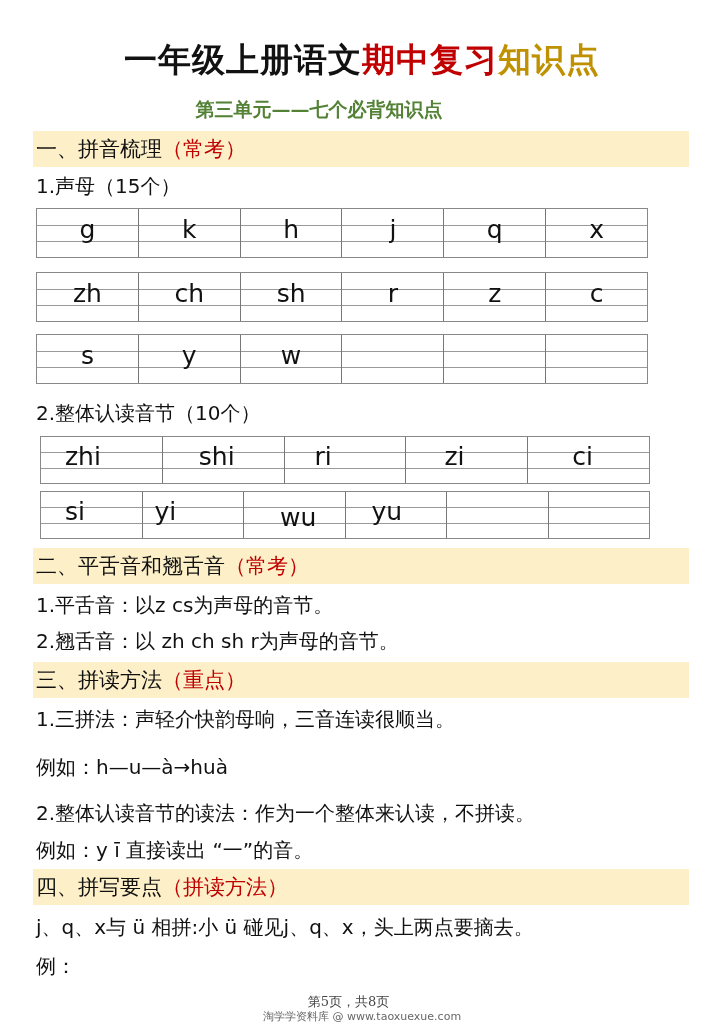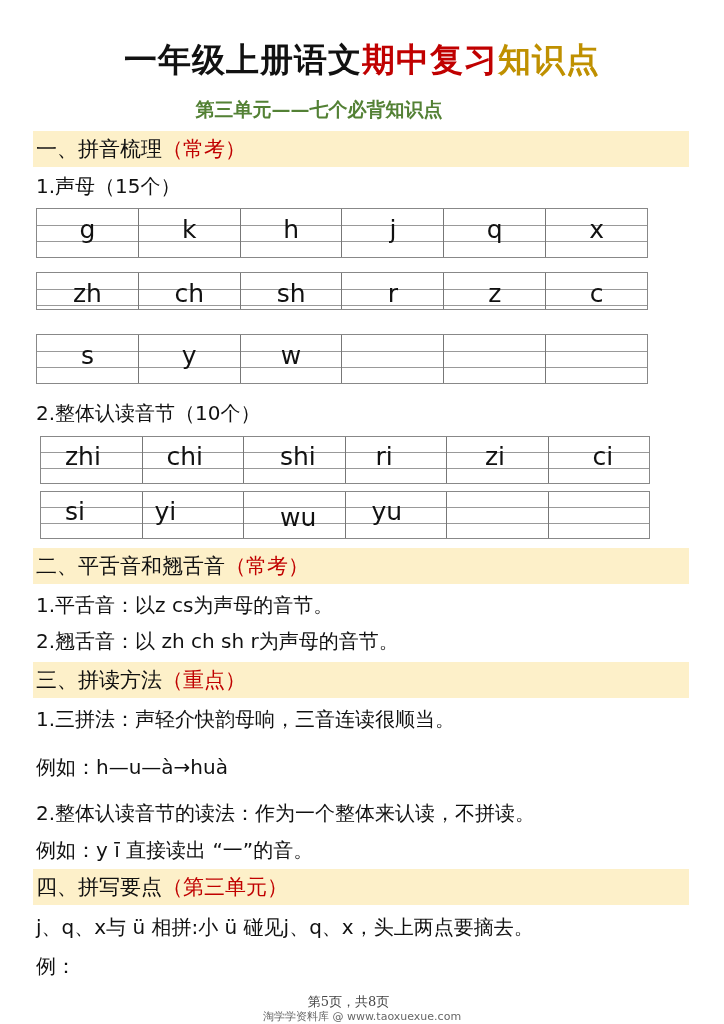--- a/index.html
+++ b/index.html
@@ -68,21 +68,21 @@
       <div class="hl" style="top:32px"></div>
       <div class="cell-text" style="top:6px">q</div>
     </div>
   <div class="cell">
       <div class="hl" style="top:16px"></div>
       <div class="hl" style="top:32px"></div>
       <div class="cell-text" style="top:6px">x</div>
     </div>
 </div>
 
-<div class="grid" style="left:36px; top:272px; width:612px; height:38px;">
+<div class="grid" style="left:36px; top:272px; width:612px; height:50px;">
   <div class="cell">
       <div class="hl" style="top:16px"></div>
       <div class="hl" style="top:32px"></div>
       <div class="cell-text" style="top:6px">zh</div>
     </div>
   <div class="cell">
       <div class="hl" style="top:16px"></div>
       <div class="hl" style="top:32px"></div>
       <div class="cell-text" style="top:6px">ch</div>
     </div>
@@ -141,25 +141,20 @@
     </div>
 </div>
 
 <div class="abs line" style="top:400px;">2.整体认读音节（10个）</div>
 
 <div class="grid" style="left:40px; top:436px; width:610px; height:48px;">
   <div class="cell">
       <div class="hl" style="top:15px"></div>
       <div class="hl" style="top:31px"></div>
       <div class="cell-text left" style="top:5px">zhi</div>
-    </div>
-  <div class="cell">
-      <div class="hl" style="top:15px"></div>
-      <div class="hl" style="top:31px"></div>
-      <div class="cell-text left" style="top:5px">chi</div>
     </div>
   <div class="cell">
       <div class="hl" style="top:15px"></div>
       <div class="hl" style="top:31px"></div>
       <div class="cell-text left" style="top:5px; padding-left:36px;">shi</div>
     </div>
   <div class="cell">
       <div class="hl" style="top:15px"></div>
       <div class="hl" style="top:31px"></div>
       <div class="cell-text left" style="top:5px; padding-left:30px;">ri</div>
@@ -220,19 +215,19 @@
 <div class="abs band-text" style="top:662px;">
   <span>三、拼读方法</span><span class="paren">（重点）</span>
 </div>
 <div class="abs line" style="top:706px;">1.三拼法：声轻介快韵母响，三音连读很顺当。</div>
 <div class="abs line" style="top:754px;">例如：h—u—à→huà</div>
 <div class="abs line" style="top:800px;">2.整体认读音节的读法：作为一个整体来认读，不拼读。</div>
 <div class="abs line" style="top:837px;">例如：y ī 直接读出 “一”的音。</div>
 
 <div class="abs band" style="top:869px;"></div>
 <div class="abs band-text" style="top:869px;">
-  <span>四、拼写要点</span><span class="paren">（第三单元）</span>
+  <span>四、拼写要点</span><span class="paren">（拼读方法）</span>
 </div>
 <div class="abs line" style="top:914px;">j、q、x与 ü 相拼:小 ü 碰见j、q、x，头上两点要摘去。</div>
 <div class="abs line" style="top:953px;">例：</div>
 
 <div class="abs footer1">第5页，共8页</div>
 <div class="abs footer2">淘学学资料库 @ www.taoxuexue.com</div>
 
 </body></html>

